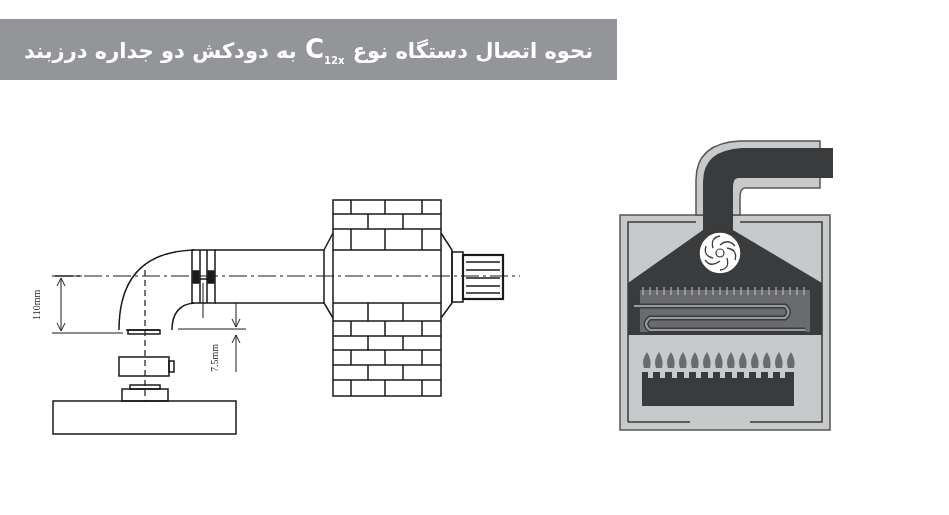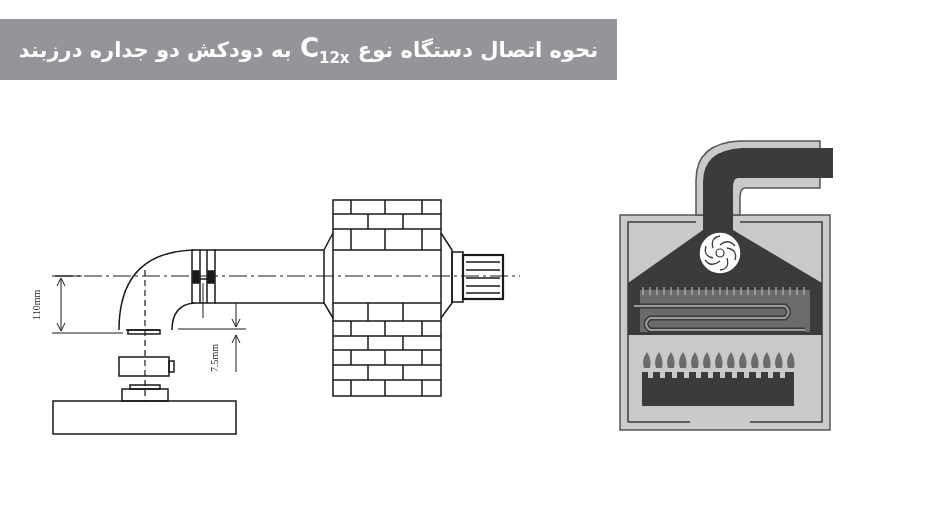--- a/index.html
+++ b/index.html
@@ -1,20 +1,20 @@
 <!DOCTYPE html>
 <html><head>
 <meta charset="utf-8">
 <style>
   html, body { margin:0; padding:0; background:#ffffff; }
   body { width:949px; height:515px; position:relative; overflow:hidden; font-family:"DejaVu Sans", sans-serif; }
   .title-bar { position:absolute; left:0; top:19px; width:617px; height:61px; background:#939598; display:flex; align-items:center; justify-content:center; direction:rtl; }
   .title-text { color:#ffffff; font-weight:bold; font-size:21px; white-space:nowrap; font-family:"DejaVu Sans", sans-serif; }
   .title-c { font-size:26px; margin:0 1px; direction:ltr; unicode-bidi:isolate; display:inline-block; }
-  .title-sub { font-size:15px; vertical-align:-6px;margin-top:48px; }
+  .title-sub { font-size:10px; vertical-align:-6px;margin-top:48px; }
   svg { position:absolute; left:0; top:0; }
   .dim-label { font-family:"Liberation Serif", serif; font-size:10px; fill:#222; }
 </style>
 </head>
 <body>
 
 <div class="title-bar">
   <span class="title-text">
     <span>نحوه اتصال دستگاه نوع</span>
     <span class="title-c"><span>C</span><span class="title-sub">12x</span></span>

